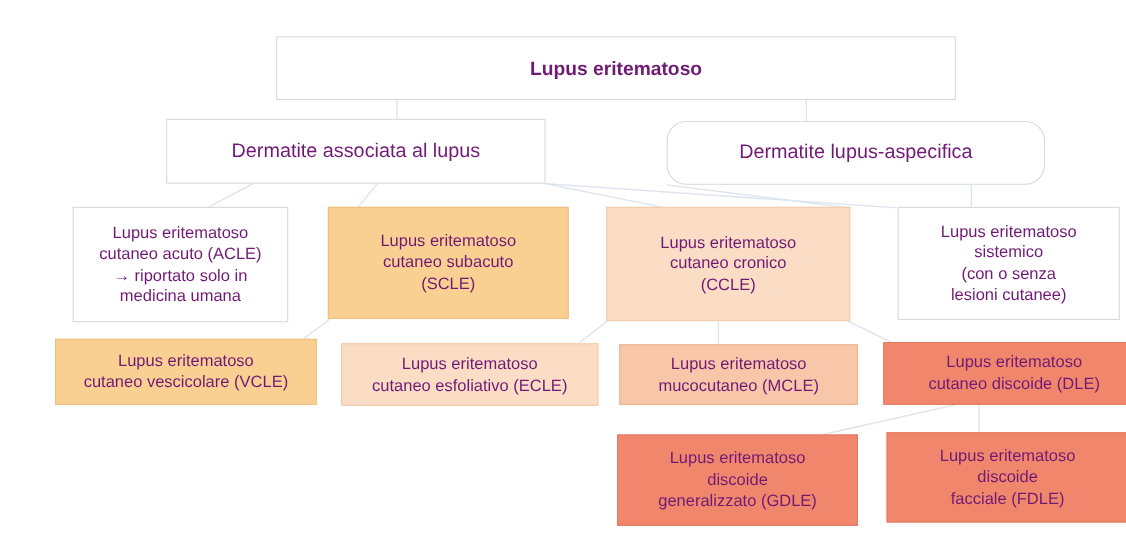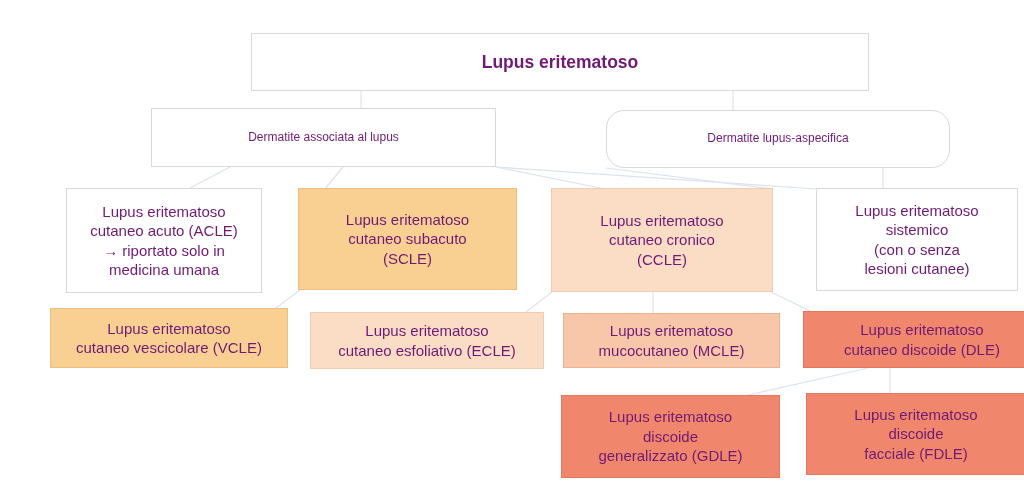--- a/index.html
+++ b/index.html
@@ -21,21 +21,21 @@
     justify-content:center;
     text-align:center;
     white-space:pre-line;
     font-size:15px;
     line-height:1.3;
     border:1px solid #d9d9d9;
     box-sizing:border-box;
     background:#ffffff;
   }
   .root-node{font-weight:bold;font-size:17.5px;}
-  .lvl2{font-size:12px;}
+  .lvl2{font-size:18px;}
   
   #n-root      {left:218px;top:33px; width:618px;height:58px;}
   #n-associata {left:118px;top:108px;width:345px;height:59px;}
   #n-aspecifica{left:573px;top:110px;width:344px;height:58px;}
   #n-acle      {left:33px; top:188px;width:196px;height:105px;}
   #n-scle      {left:265px;top:188px;width:219px;height:102px;}
   #n-ccle      {left:518px;top:188px;width:222px;height:104px;}
   #n-sistemico {left:783px;top:188px;width:202px;height:103px;}
   #n-vcle      {left:17px; top:308px;width:238px;height:60px;}
   #n-ecle      {left:277px;top:312px;width:234px;height:57px;}

